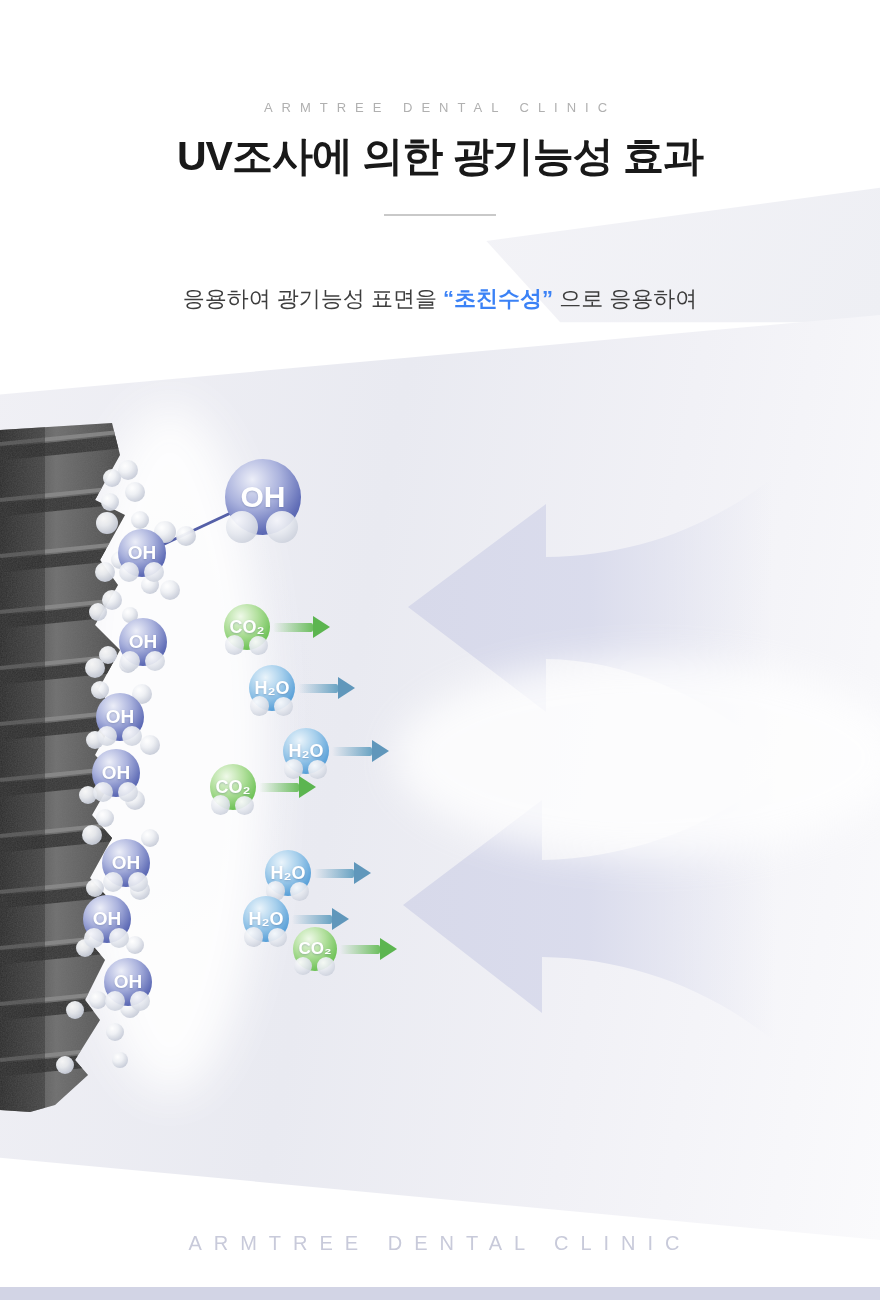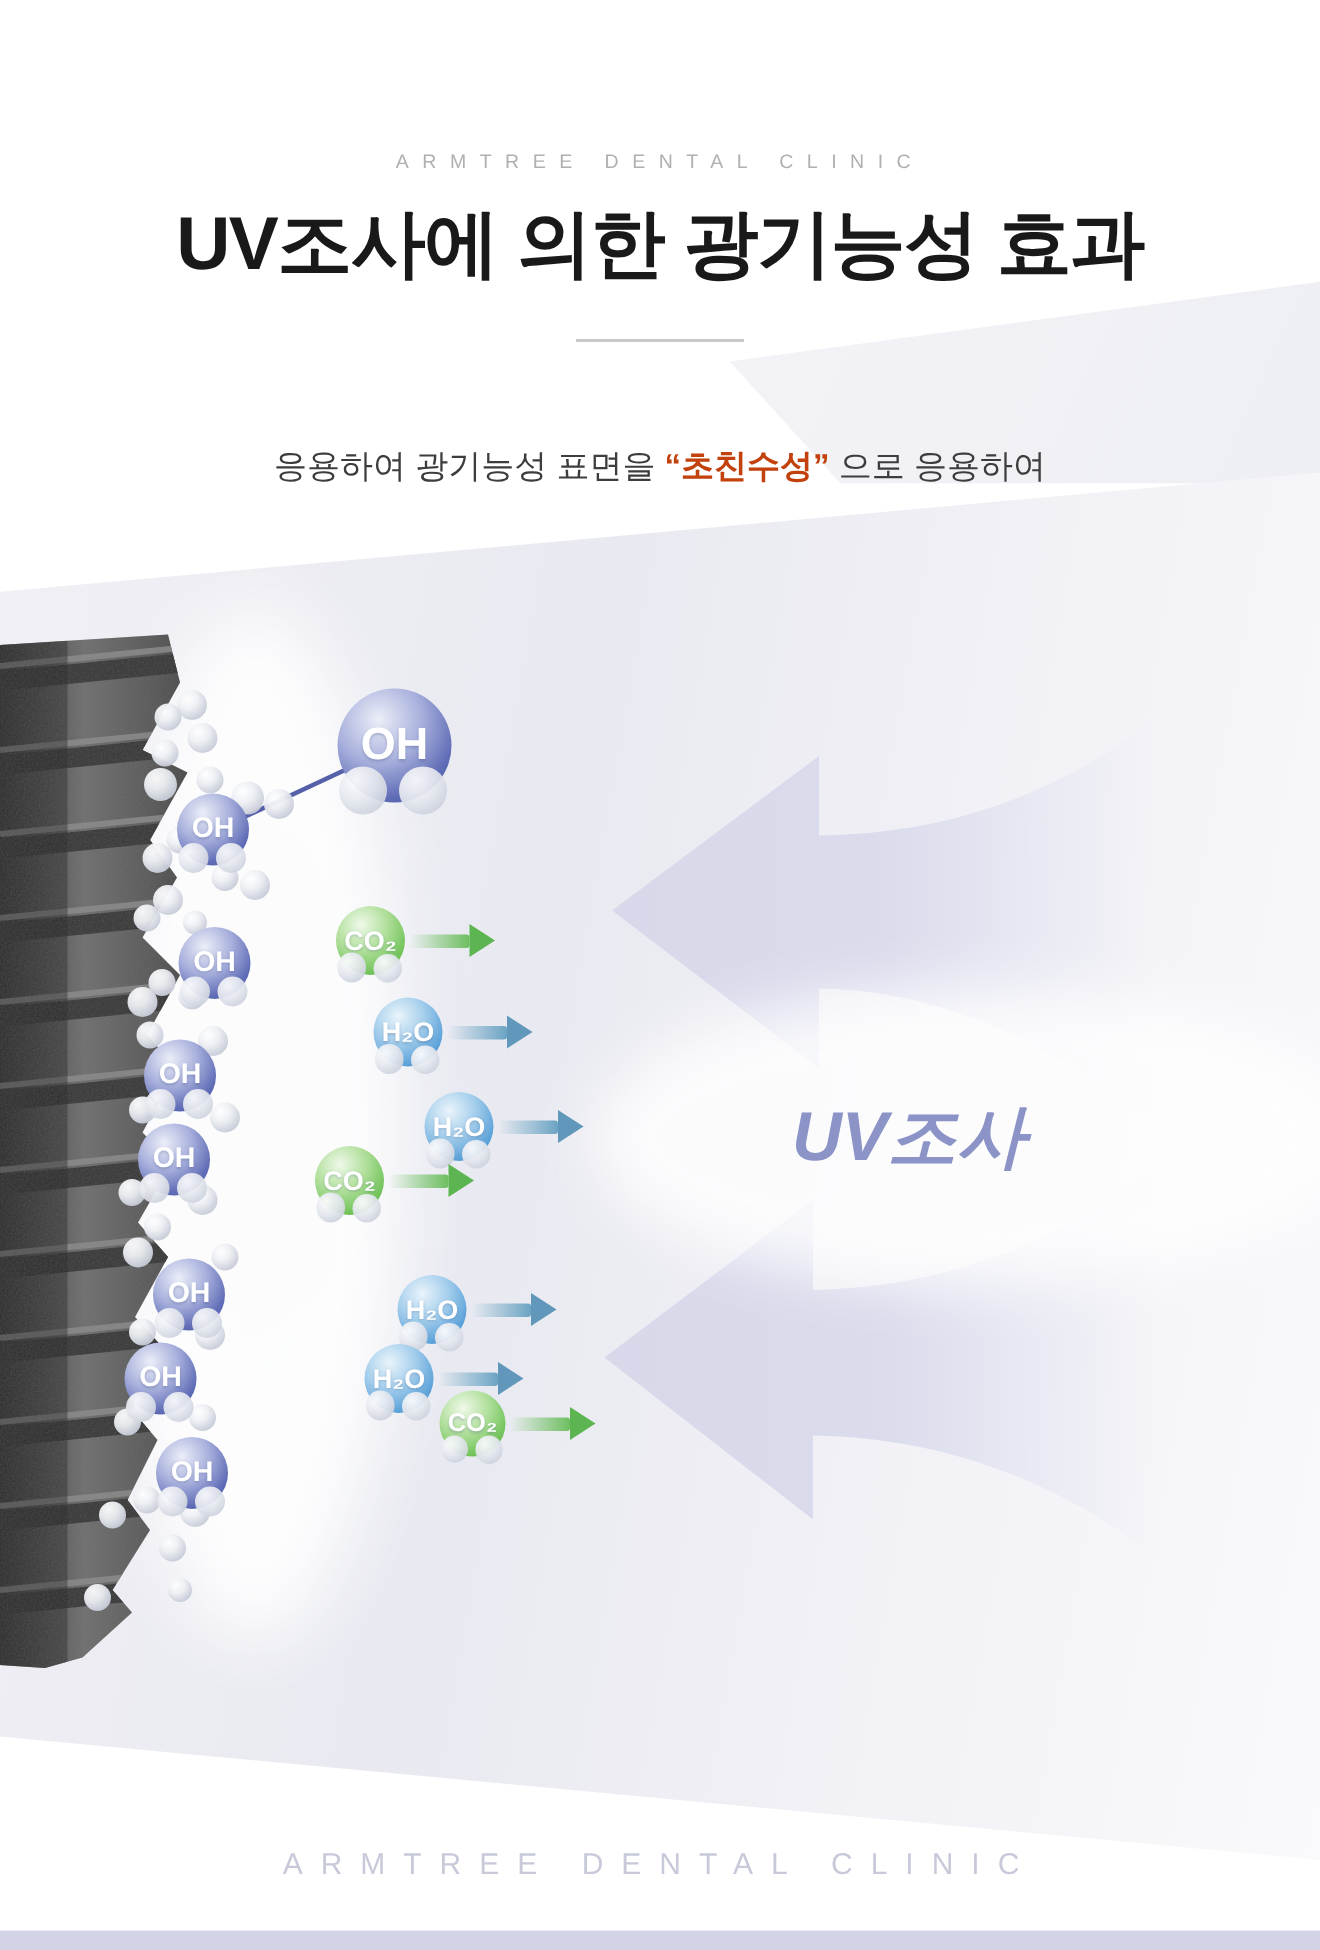--- a/index.html
+++ b/index.html
@@ -21,30 +21,30 @@
       linear-gradient(100deg,#f0f0f5 0%,#e9eaf1 40%,#f1f1f6 68%,#fafafc 100%);
     clip-path:polygon(0 8.6%,100% 0,100% 100%,0 91.1%);
   }
   
   .header{position:absolute;left:0;top:0;width:880px;text-align:center;}
   .brand-top{
     margin-top:100px;font-size:13px;letter-spacing:9px;color:#b0b0b0;
     font-weight:500;
   }
   .title{
-    margin-top:14px;font-size:50px;font-weight:800;color:#191919;
+    margin-top:14px;font-size:41px;font-weight:800;color:#191919;
     letter-spacing:-1px;
   }
   .divider{
     width:112px;height:2px;background:#c9c9c9;margin:30px auto 0 auto;
   }
   .subtitle{
     margin-top:32px;font-size:22px;color:#3d3d3d;line-height:34px;
   }
-  .subtitle .em{font-weight:800;color:#c2410c;}
+  .subtitle .em{font-weight:800;color:#3b82f6;}
   
   .illu-svg{position:absolute;left:0;top:330px;}
   .uv-label{
     position:absolute;left:528px;top:727px;width:220px;
     font-size:46px;font-weight:800;font-style:italic;color:#8c94c7;
     letter-spacing:0px;
   }
   .molecule{position:absolute;border-radius:50%;}
   .molecule .foot{
     position:absolute;border-radius:50%;
@@ -215,21 +215,20 @@
       <circle cx="135" cy="615" r="9"></circle>
         <circle cx="98" cy="670" r="9"></circle>
       <circle cx="75" cy="680" r="9"></circle>
         <circle cx="130" cy="678" r="10"></circle>
       <circle cx="115" cy="702" r="9"></circle>
         <circle cx="65" cy="735" r="9"></circle>
       <circle cx="120" cy="730" r="8"></circle>
     </g>
   </svg>
 
-  <div class="uv-label">UV조사</div>
 
   <div style="position:absolute;left:0;top:0;width:724px;height:1300px;pointer-events:none;">
       <div class="molecule oh" style="left: 225px; top: 459px; width: 76px; height: 76px;">
         <div class="foot" style="width: 31.92px; height: 31.92px; left: 1.14px; top: 51.68px;"></div>
         <div class="foot" style="width: 31.92px; height: 31.92px; left: 41.04px; top: 52.44px;"></div>
         <span class="mol-label" style="font-size: 30px;">OH</span>
       </div>
       <div class="molecule oh" style="left: 118px; top: 529px; width: 48px; height: 48px;">
         <div class="foot" style="width: 20.16px; height: 20.16px; left: 0.72px; top: 32.64px;"></div>
         <div class="foot" style="width: 20.16px; height: 20.16px; left: 25.92px; top: 33.12px;"></div>

